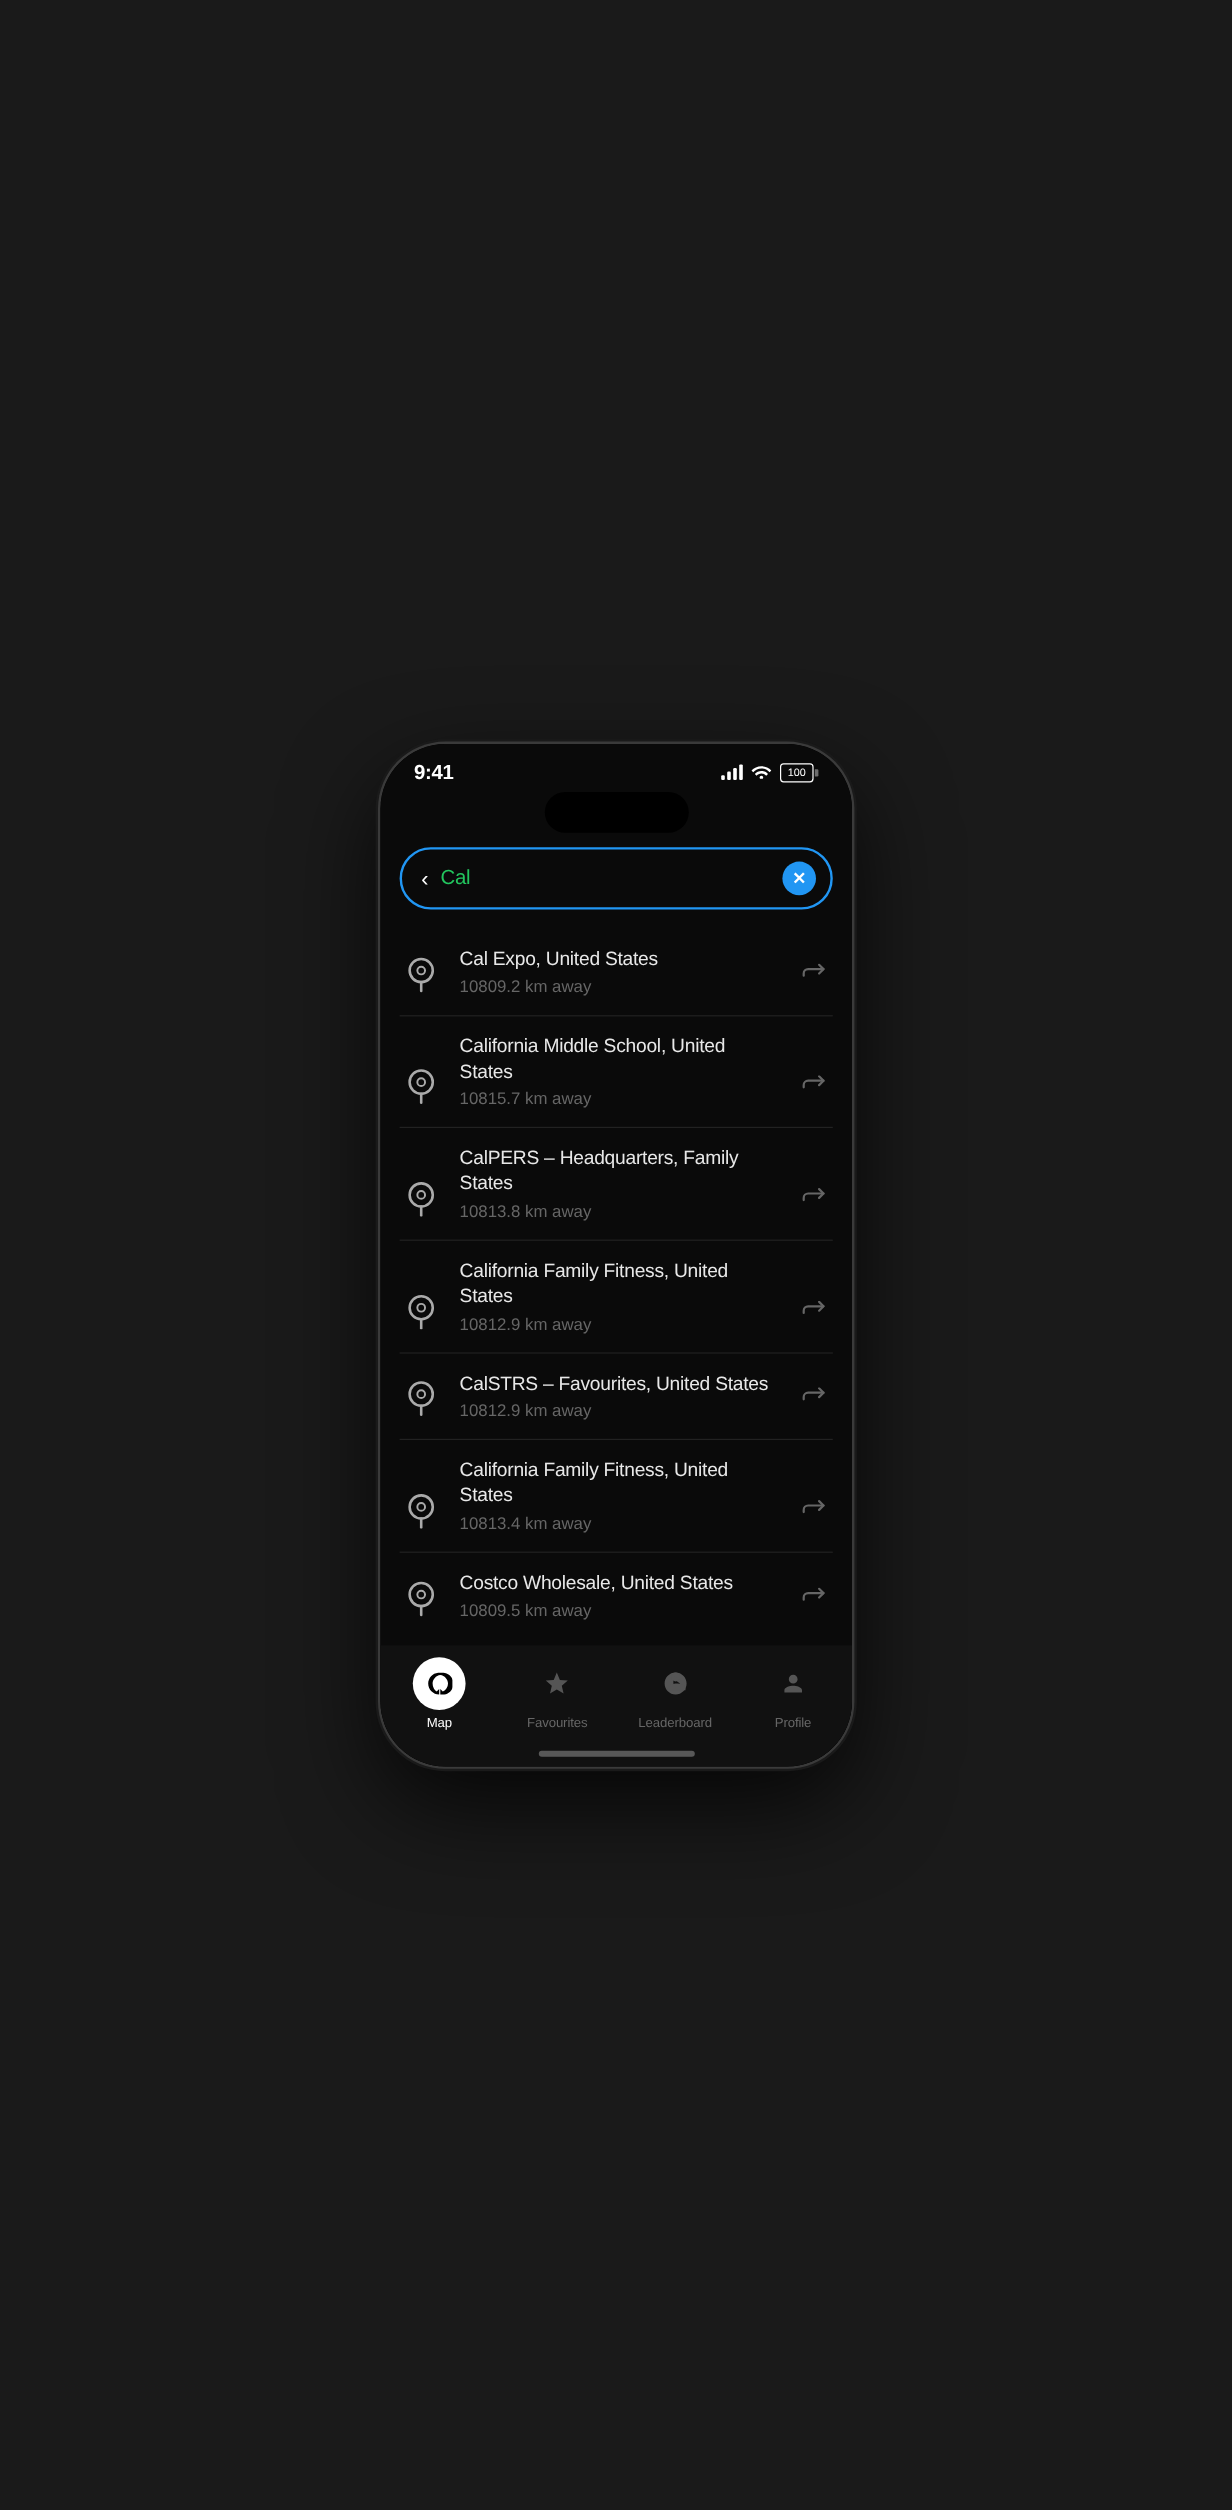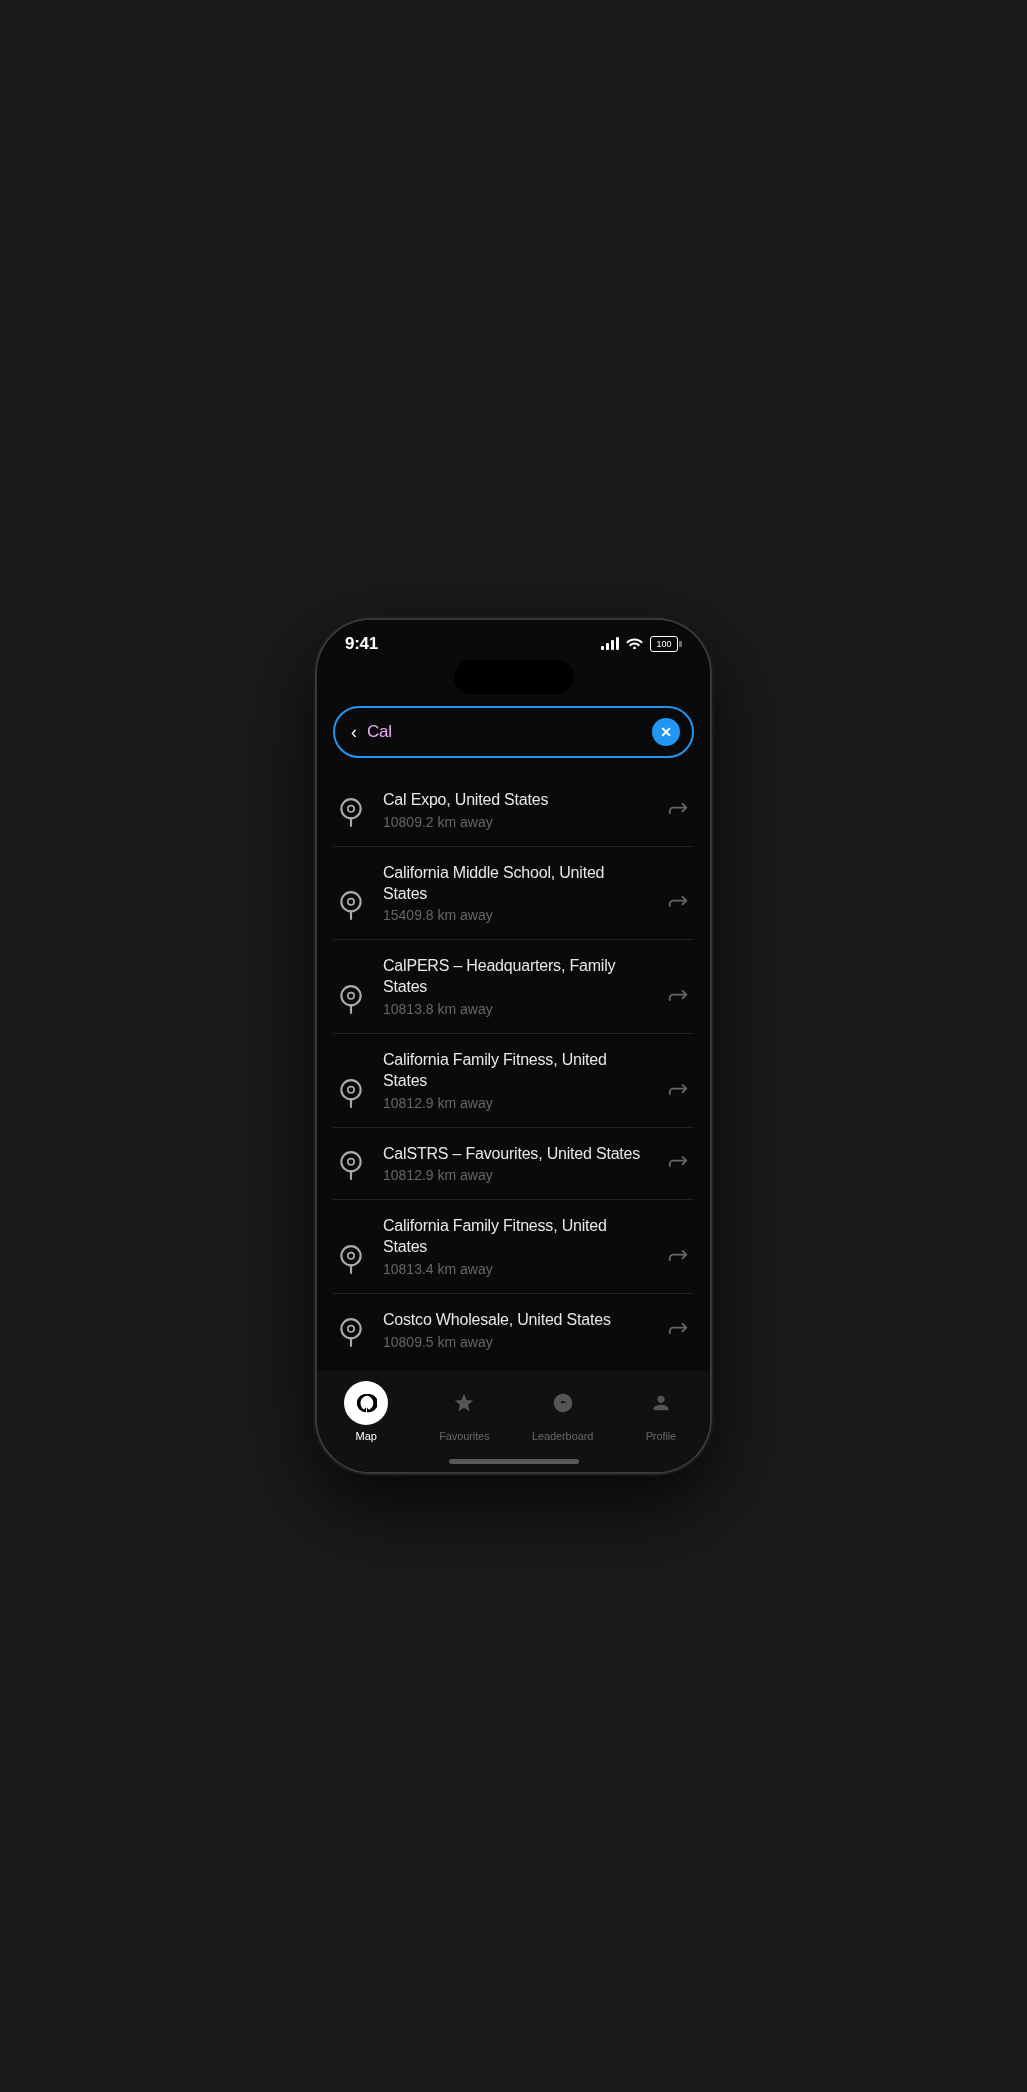--- a/index.html
+++ b/index.html
@@ -153,21 +153,21 @@
 
     .back-arrow {
       color: #fff;
       font-size: 18px;
       line-height: 1;
       flex-shrink: 0;
     }
 
     .search-input-text {
       flex: 1;
-      color: #f0abfc;
+      color: #22c55e;
       font-size: 17px;
       letter-spacing: -0.2px;
     }
 
     .clear-button {
       width: 28px;
       height: 28px;
       background: #2196F3;
       border-radius: 50%;
       display: flex;
@@ -369,21 +369,21 @@
         <div class="result-item">
       <div class="location-icon">
         <svg viewBox="0 0 24 28" fill="none" xmlns="http://www.w3.org/2000/svg">
           <circle cx="12" cy="11" r="9" stroke="#aaa" stroke-width="2" fill="none"></circle>
           <circle cx="12" cy="11" r="3" stroke="#aaa" stroke-width="1.5" fill="none"></circle>
           <line x1="12" y1="20" x2="12" y2="27" stroke="#aaa" stroke-width="2" stroke-linecap="round"></line>
         </svg>
       </div>
       <div class="result-text">
         <div class="result-name">California Middle School, United States</div>
-        <div class="result-distance">15409.8 km away</div>
+        <div class="result-distance">10815.7 km away</div>
       </div>
       <div class="share-icon">
         <svg viewBox="0 0 24 24" fill="none" stroke="#666" stroke-width="2" stroke-linecap="round" stroke-linejoin="round">
       <polyline points="17 1 21 5 17 9" stroke="#666" stroke-width="2" stroke-linecap="round" stroke-linejoin="round" fill="none"></polyline>
       <path d="M3 11V9a4 4 0 014-4h14" stroke="#666" stroke-width="2" stroke-linecap="round" fill="none"></path>
     </svg>
       </div>
     </div>
         <div class="result-item">
       <div class="location-icon">

